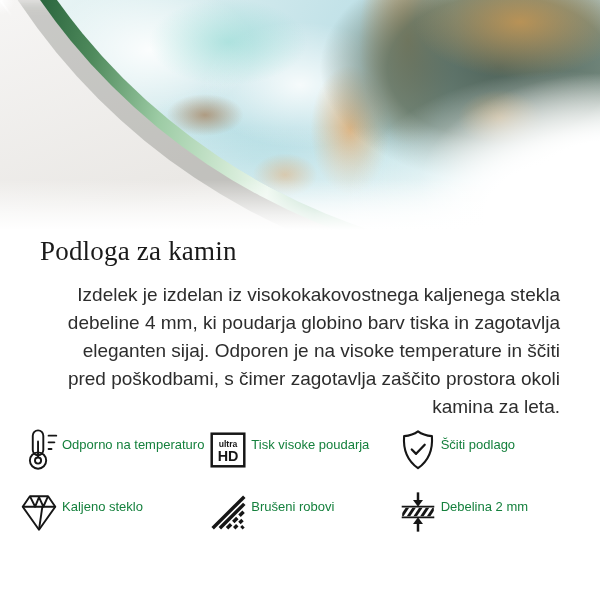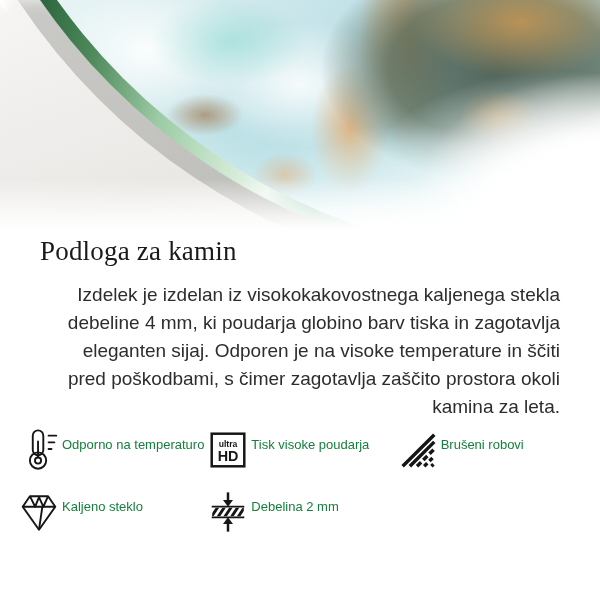--- a/index.html
+++ b/index.html
@@ -102,42 +102,49 @@
 
       <div class="feature">
         <svg class="ic" viewBox="0 0 48 48">
           <rect x="7" y="7" width="34" height="34" stroke-width="2.6"></rect>
           <text x="24" y="21" font-size="9" text-anchor="middle">ultra</text>
           <text x="24" y="35.5" font-size="15" text-anchor="middle">HD</text>
         </svg>
         <span class="label">Tisk visoke poudarja</span>
       </div>
 
+      <div class="feature">
+        <svg class="ic" viewBox="0 0 48 48">
+          <path d="M24 4.5 C28 7.5 33 9 38.5 9.5 C39.5 22 36 34.5 24 43 C12 34.5 8.5 22 9.5 9.5 C15 9 20 7.5 24 4.5 Z" stroke-width="2.2" stroke-linejoin="round"></path>
+          <path d="M17.5 23.5 L22 28 L31 18.5" stroke-width="2.4" stroke-linecap="round" stroke-linejoin="round"></path>
+        </svg>
+        <span class="label">Ščiti podlago</span>
+      </div>
+
+      <div class="feature">
+        <svg class="ic" viewBox="0 0 48 48">
+          <path d="M7 18.5 L14.5 7.5 H33.5 L41 18.5 L24 42.5 Z" stroke-linejoin="round"></path>
+          <path d="M7 18.5 H41"></path>
+          <path d="M14.5 7.5 L20 18.5 L24 8.5 L28.5 18.5 L33.5 7.5" stroke-linejoin="round"></path>
+          <path d="M24 42.5 L27.5 18.5"></path>
+        </svg>
+        <span class="label">Kaljeno steklo</span>
+      </div>
 
       <div class="feature">
         <svg class="ic" viewBox="0 0 48 48">
           <g stroke-width="3.6">
             <path d="M8 41 L41 8"></path>
             <path d="M15.5 41 L41 15.5"></path>
             <path d="M23 41 L41 23" stroke-dasharray="6 3.2"></path>
             <path d="M30.5 41 L41 30.5" stroke-dasharray="4.5 3.2"></path>
             <path d="M38 41 L41 38" stroke-dasharray="3 3"></path>
           </g>
         </svg>
         <span class="label">Brušeni robovi</span>
-      </div>
-
-      <div class="feature">
-        <svg class="ic" viewBox="0 0 48 48">
-          <path d="M7 18.5 L14.5 7.5 H33.5 L41 18.5 L24 42.5 Z" stroke-linejoin="round"></path>
-          <path d="M7 18.5 H41"></path>
-          <path d="M14.5 7.5 L20 18.5 L24 8.5 L28.5 18.5 L33.5 7.5" stroke-linejoin="round"></path>
-          <path d="M24 42.5 L27.5 18.5"></path>
-        </svg>
-        <span class="label">Kaljeno steklo</span>
       </div>
 
       <div class="feature">
         <svg class="ic" viewBox="0 0 48 48">
           <defs>
               <clipPath id="barclip">
                 <rect x="7.5" y="19.5" width="33" height="9"></rect>
               </clipPath>
             </defs>
           <path d="M7 18.5 H41" stroke-width="1.8"></path>

